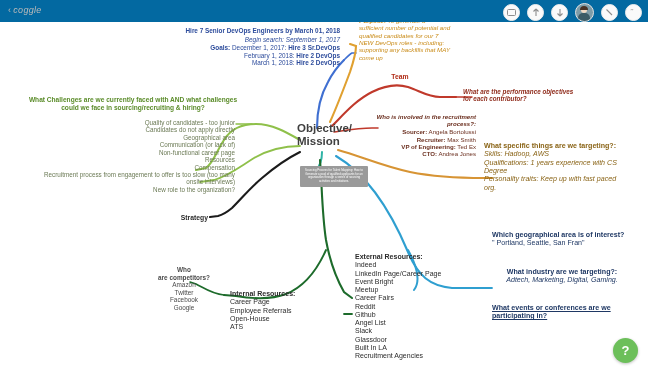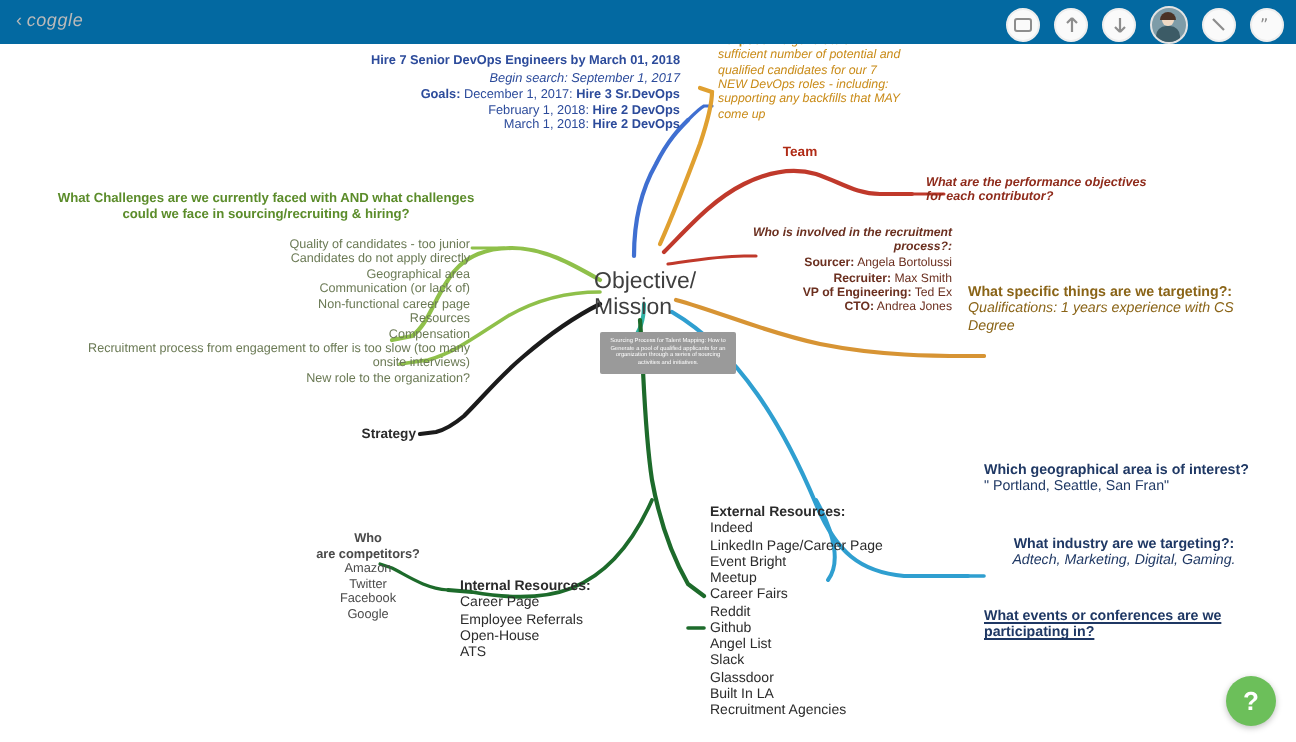--- a/index.html
+++ b/index.html
@@ -38,21 +38,21 @@
 
   .blue{color:#2c4b9b;}
   .orangetx{color:#c98b18;}
   .green{color:#5b8c2a;}
   .red{color:#b02b16;}
   .darkred{color:#8f2b1b;}
   .navy{color:#1f3864;}
   .ink{color:#2b2b2b;}
 
   
-  #central{position:absolute;left:297px;top:135px;z-index:14;font-size:11.5px;font-weight:normal;color:#3f3f3f;line-height:1.15;}
+  #central{position:absolute;left:297px;top:122px;z-index:14;font-size:11.5px;font-weight:bold;color:#3f3f3f;line-height:1.15;}
 
   
   #tooltip{position:absolute;left:300px;top:166px;width:62px;z-index:20;
     background:#9a9a9a;color:#ffffff;font-size:2.9px;line-height:1.25;
     padding:3px 3px;text-align:center;border-radius:1px;}
 
   
   .fab{position:absolute;right:10px;bottom:8px;width:25px;height:25px;border-radius:50%;
        background:#6cbf5a;color:#fff;font-size:13px;font-weight:bold;display:flex;
        align-items:center;justify-content:center;z-index:25;box-shadow:0 1px 3px rgba(0,0,0,.25);}
@@ -199,21 +199,23 @@
 
   <div id="central">
     <div>Objective/</div>
     <div>Mission</div>
   </div>
 
   <div id="tooltip">Sourcing Process for Talent Mapping: How to Generate a pool of qualified applicants for an organization through a series of sourcing activities and initiatives.</div>
 
   <div class="node t-l" style="left:484px;top:142px;width:136px;font-size:7.1px;color:#8a6417;">
     <div class="b">What specific things are we targeting?:</div>
+    <div class="i">Skills: Hadoop, AWS</div>
     <div class="i">Qualifications: 1 years experience with CS Degree</div>
+    <div class="i">Personality traits: Keep up with fast paced org.</div>
   </div>
 
   <div class="node t-l navy" style="left:492px;top:231px;width:140px;font-size:7.1px;">
     <div class="b">Which geographical area is of interest?</div>
     <div>" Portland, Seattle, San Fran"</div>
   </div>
 
   <div class="node t-l navy" style="left:492px;top:268px;width:140px;font-size:7.1px;text-align:center;">
     <div class="b">What industry are we targeting?:</div>
     <div class="i">Adtech, Marketing, Digital, Gaming.</div>

